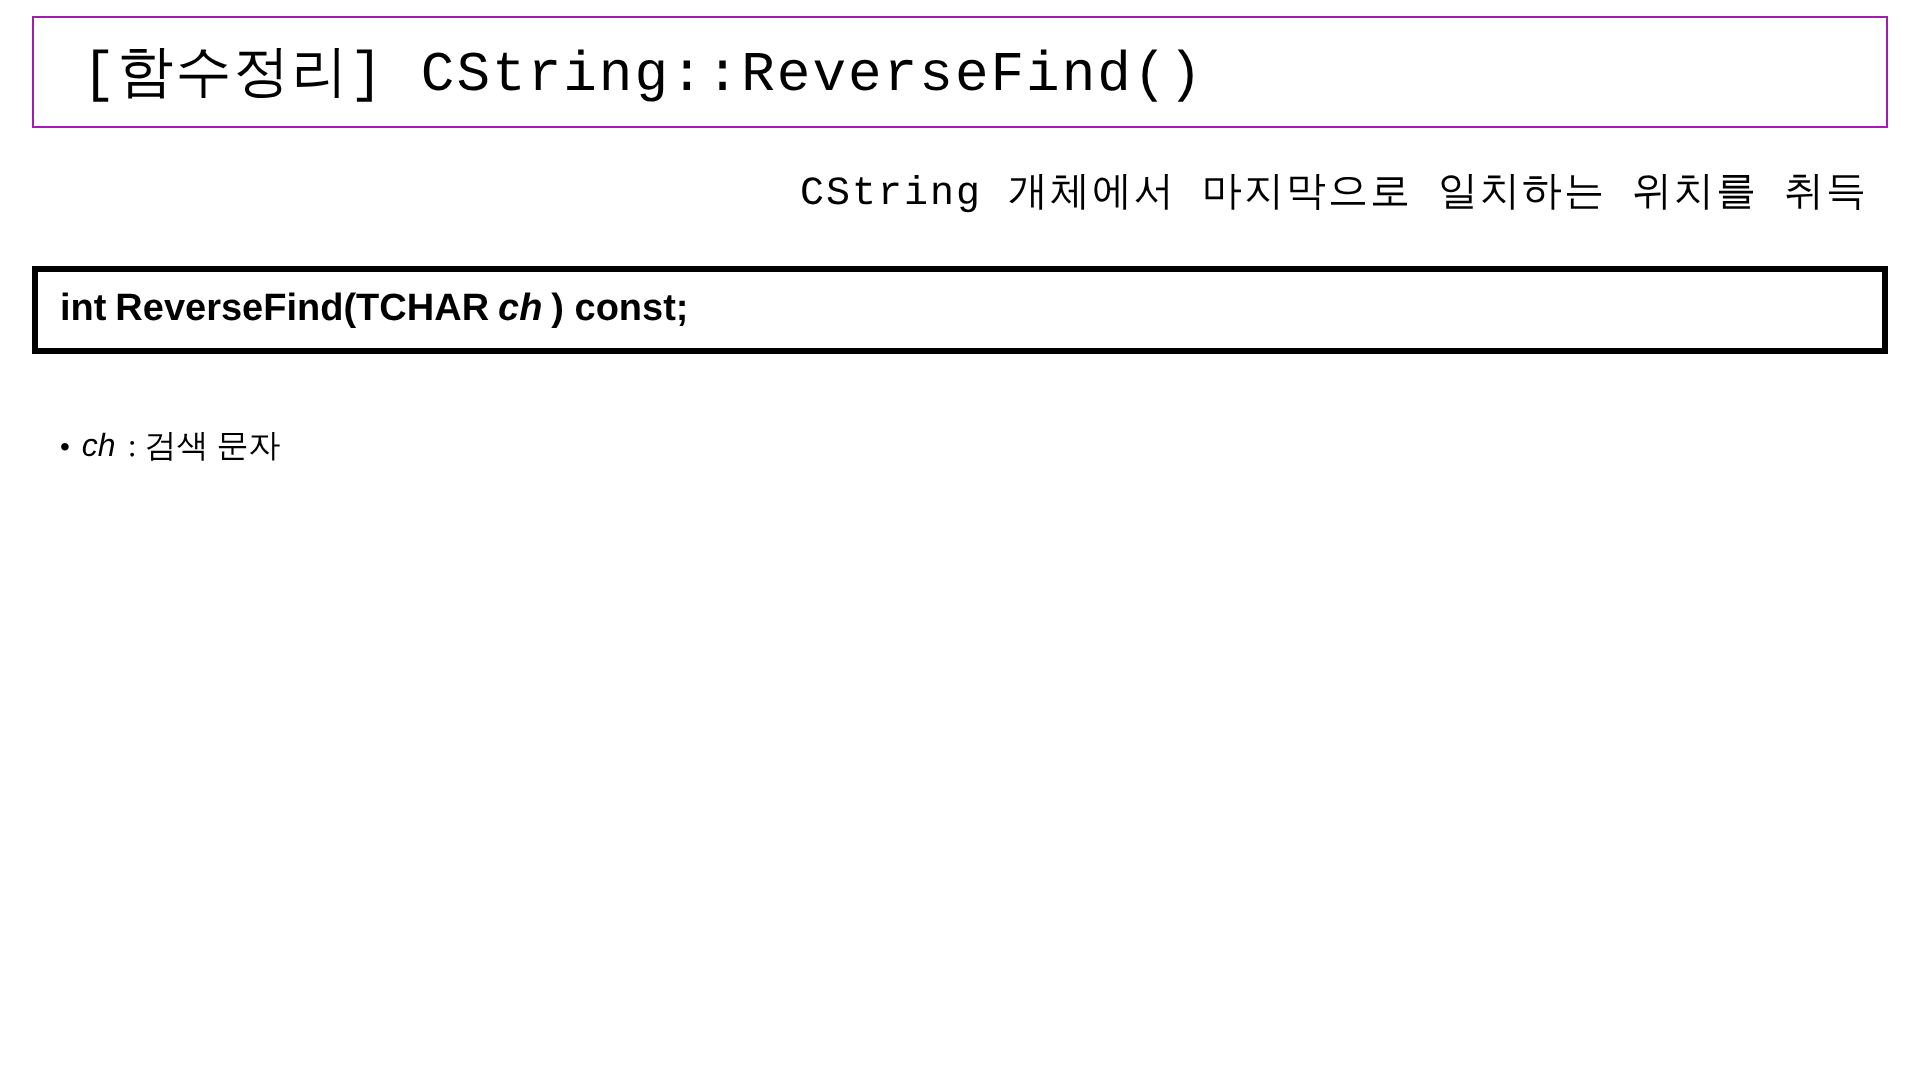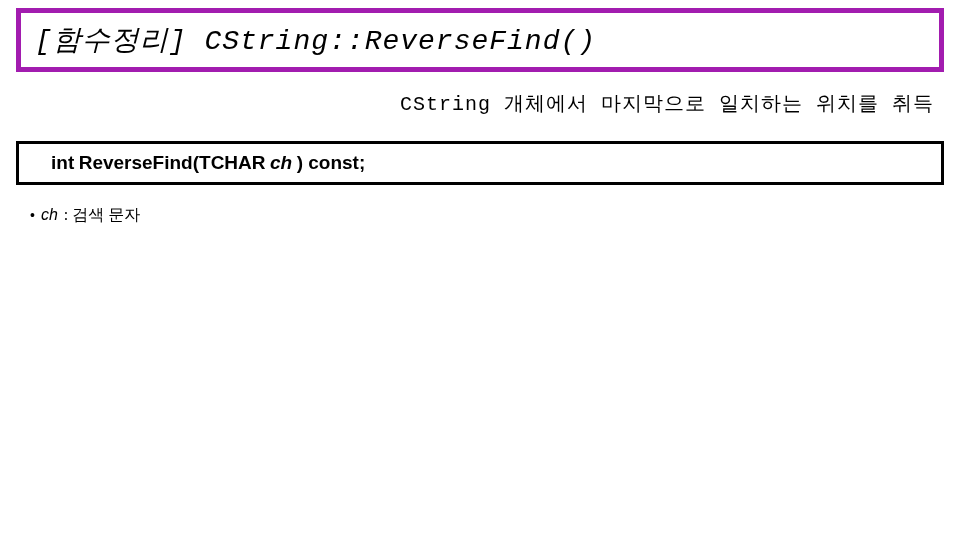--- a/index.html
+++ b/index.html
@@ -4,41 +4,40 @@
 <style>
   * { box-sizing: border-box; margin: 0; padding: 0; }
   body {
     width: 960px;
     height: 540px;
     background: #ffffff;
     font-family: "Malgun Gothic", "Nanum Gothic", sans-serif;
     padding: 8px 16px;
   }
   .title-box {
-    border: 5px solid #a21caf;
-    padding: 8px 14px;
+    border: 1px solid #a21caf;
+    padding: 8px 24px;
     margin-bottom: 18px;
-    font-style: italic;
   }
   .title-text {
     font-size: 28px;
     font-family: "Courier New", "Malgun Gothic", monospace;
     letter-spacing: 1px;
   }
   .description {
     font-size: 20px;
     font-family: "Courier New", "Malgun Gothic", monospace;
     margin: 0 10px 24px 10px;
     letter-spacing: 1px;
     text-align: right;
   }
   .signature-box {
     border: 3px solid #000;
-    padding: 8px 32px;
-    margin-bottom: 20px;
+    padding: 8px 11px;
+    margin-bottom: 36px;
   }
   .sig-part {
     font-size: 19px;
     font-family: "Malgun Gothic", Arial, sans-serif;
   }
   .bold { font-weight: 700; }
   .italic { font-style: italic; }
   .param-line {
     margin: 0 14px;
     font-size: 16px;

